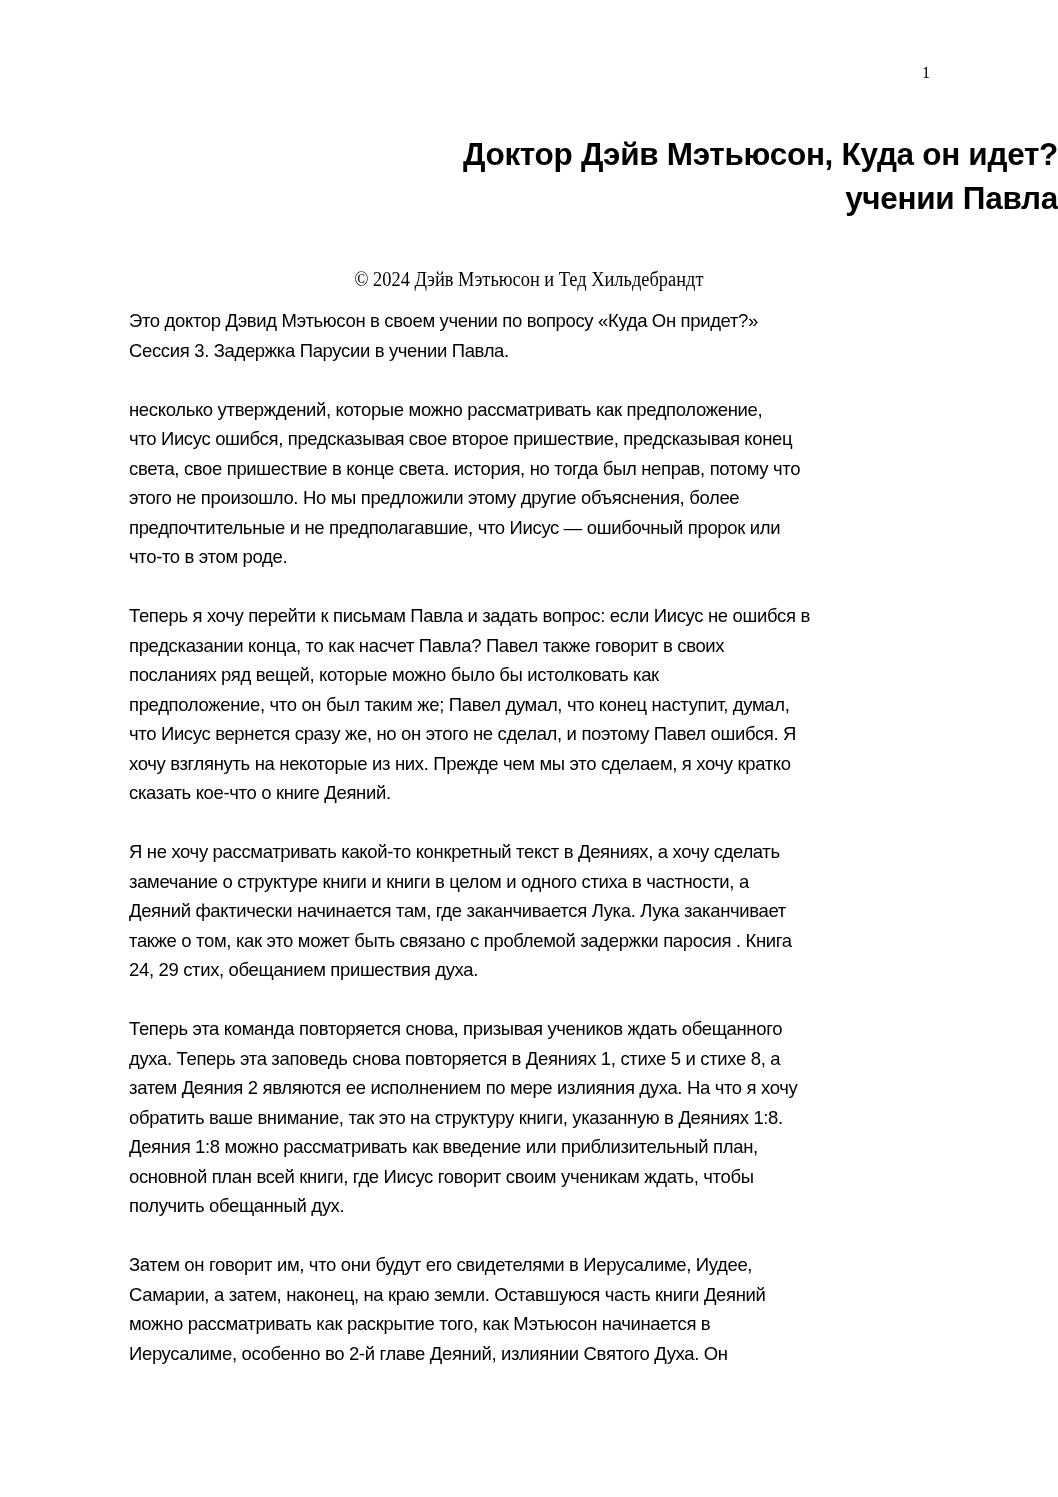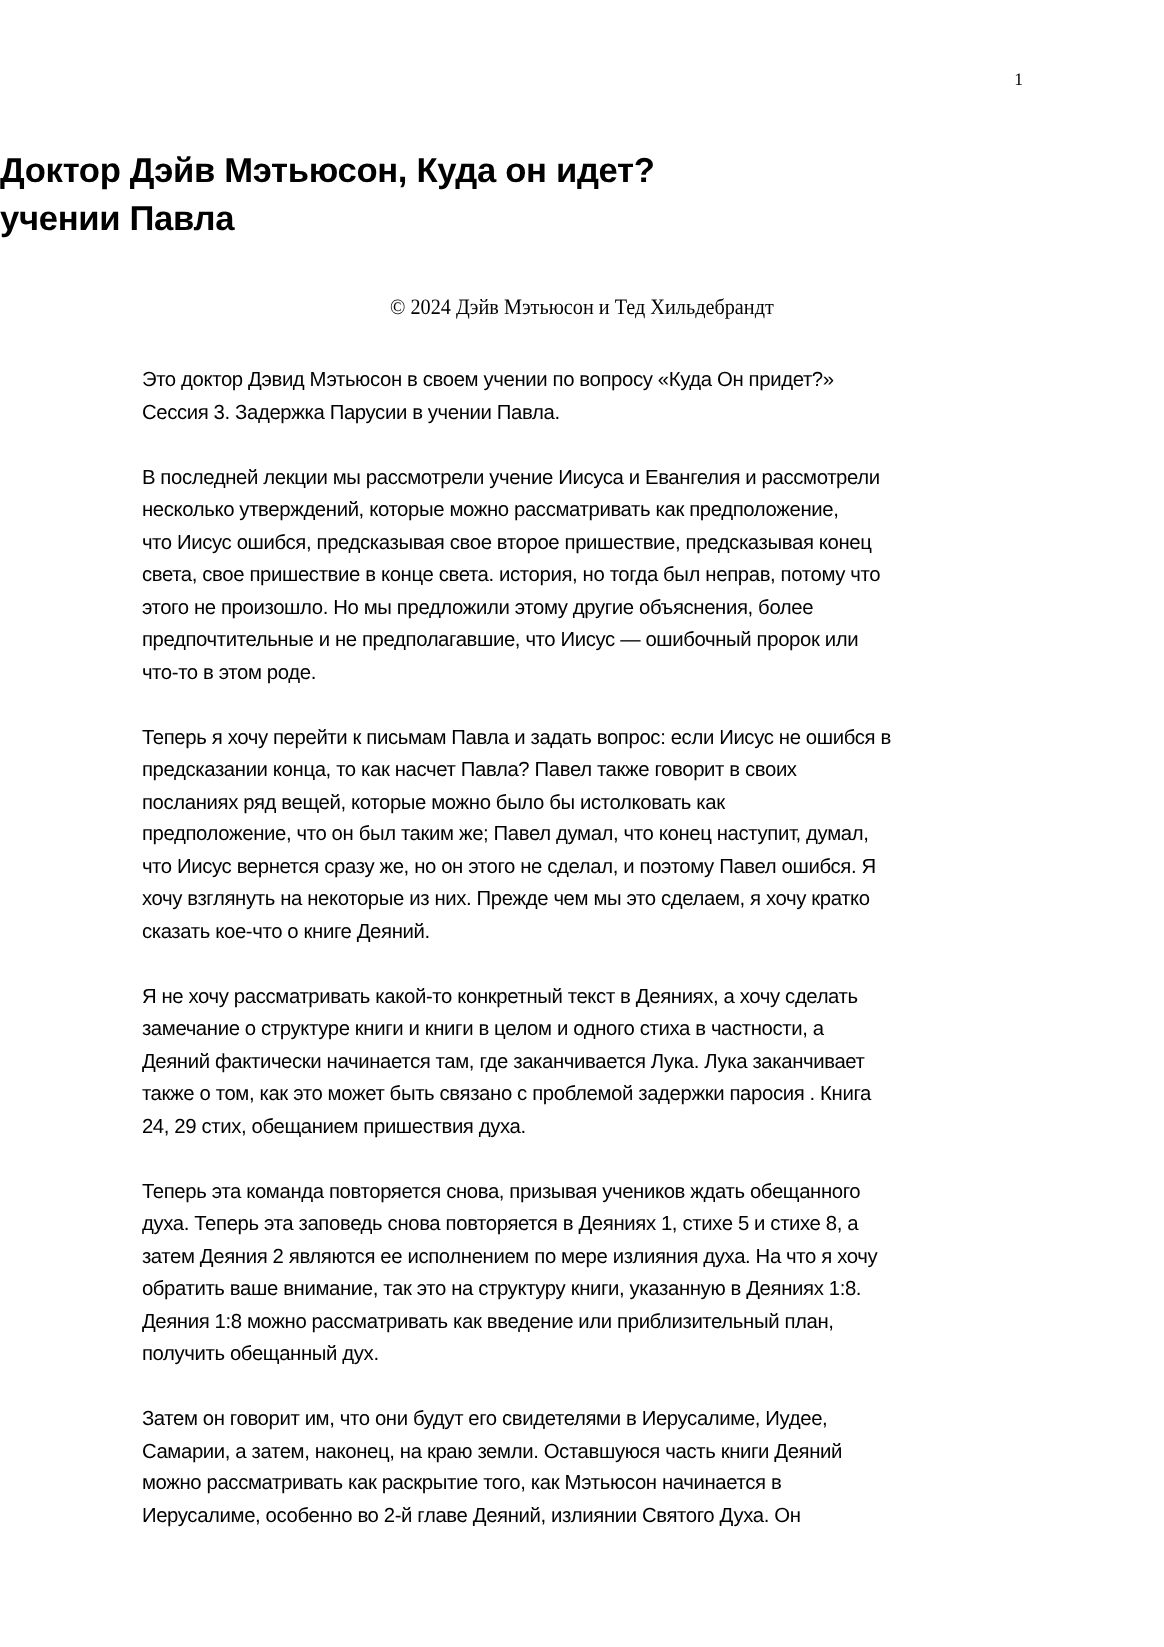--- a/index.html
+++ b/index.html
@@ -3,32 +3,32 @@
   <meta charset="utf-8">
   <style>
     html, body { margin: 0; padding: 0; background: #ffffff; }
     body { width: 1058px; height: 1497px; position: relative; overflow: hidden; color: #000; }
     .page { position: absolute; left: 0; top: 0; width: 1058px; height: 1497px; background: #fff; }
     .page-number {
       position: absolute; top: 64px; right: 128px;
       font-family: "Liberation Serif", serif; font-size: 16px;
     }
     .title {
-      position: absolute; top: 132px; left: 0; width: 1058px; text-align: left;
+      position: absolute; top: 132px; left: 0; width: 1058px; text-align: right;
       font-family: "Liberation Sans", sans-serif; font-weight: bold;
       font-size: 31.5px; line-height: 44px; letter-spacing: -0.3px;
     }
     .title .line { display: block; }
     .copyright {
       position: absolute; top: 266px; left: 0; width: 1058px; text-align: center;
       font-family: "Liberation Serif", serif; font-size: 20px; line-height: 26px;
       transform: scaleX(0.92);
     }
     .body {
-      position: absolute; top: 330px; left: 129px; width: 820px;
+      position: absolute; top: 306px; left: 129px; width: 820px;
       font-family: "Liberation Sans", sans-serif; font-size: 18.5px; line-height: 29.5px;
       letter-spacing: -0.35px;
     }
     .para { margin: 0 0 29.5px 0; }
     .para .line { display: block; white-space: nowrap; }
   </style>
 </head>
 <body>
 
 <div class="page">
@@ -40,21 +40,20 @@
   </h1>
 
   <div class="copyright">© 2024 Дэйв Мэтьюсон и Тед Хильдебрандт</div>
 
   <div class="body">
     <p class="para">
       <span class="line">Это доктор Дэвид Мэтьюсон в своем учении по вопросу «Куда Он придет?»</span>
       <span class="line">Сессия 3. Задержка Парусии в учении Павла.</span>
     </p>
     <p class="para">
-      <span class="line">В последней лекции мы рассмотрели учение Иисуса и Евангелия и рассмотрели</span>
       <span class="line">несколько утверждений, которые можно рассматривать как предположение,</span>
       <span class="line">что Иисус ошибся, предсказывая свое второе пришествие, предсказывая конец</span>
       <span class="line">света, свое пришествие в конце света. история, но тогда был неправ, потому что</span>
       <span class="line">этого не произошло. Но мы предложили этому другие объяснения, более</span>
       <span class="line">предпочтительные и не предполагавшие, что Иисус — ошибочный пророк или</span>
       <span class="line">что-то в этом роде.</span>
     </p>
     <p class="para">
       <span class="line">Теперь я хочу перейти к письмам Павла и задать вопрос: если Иисус не ошибся в</span>
       <span class="line">предсказании конца, то как насчет Павла? Павел также говорит в своих</span>
@@ -70,20 +69,21 @@
       <span class="line">Деяний фактически начинается там, где заканчивается Лука. Лука заканчивает</span>
       <span class="line">также о том, как это может быть связано с проблемой задержки паросия . Книга</span>
       <span class="line">24, 29 стих, обещанием пришествия духа.</span>
     </p>
     <p class="para">
       <span class="line">Теперь эта команда повторяется снова, призывая учеников ждать обещанного</span>
       <span class="line">духа. Теперь эта заповедь снова повторяется в Деяниях 1, стихе 5 и стихе 8, а</span>
       <span class="line">затем Деяния 2 являются ее исполнением по мере излияния духа. На что я хочу</span>
       <span class="line">обратить ваше внимание, так это на структуру книги, указанную в Деяниях 1:8.</span>
       <span class="line">Деяния 1:8 можно рассматривать как введение или приблизительный план,</span>
+      <span class="line">основной план всей книги, где Иисус говорит своим ученикам ждать, чтобы</span>
       <span class="line">получить обещанный дух.</span>
     </p>
     <p class="para">
       <span class="line">Затем он говорит им, что они будут его свидетелями в Иерусалиме, Иудее,</span>
       <span class="line">Самарии, а затем, наконец, на краю земли. Оставшуюся часть книги Деяний</span>
       <span class="line">можно рассматривать как раскрытие того, как Мэтьюсон начинается в</span>
       <span class="line">Иерусалиме, особенно во 2-й главе Деяний, излиянии Святого Духа. Он</span>
     </p>
   </div>
 </div>

